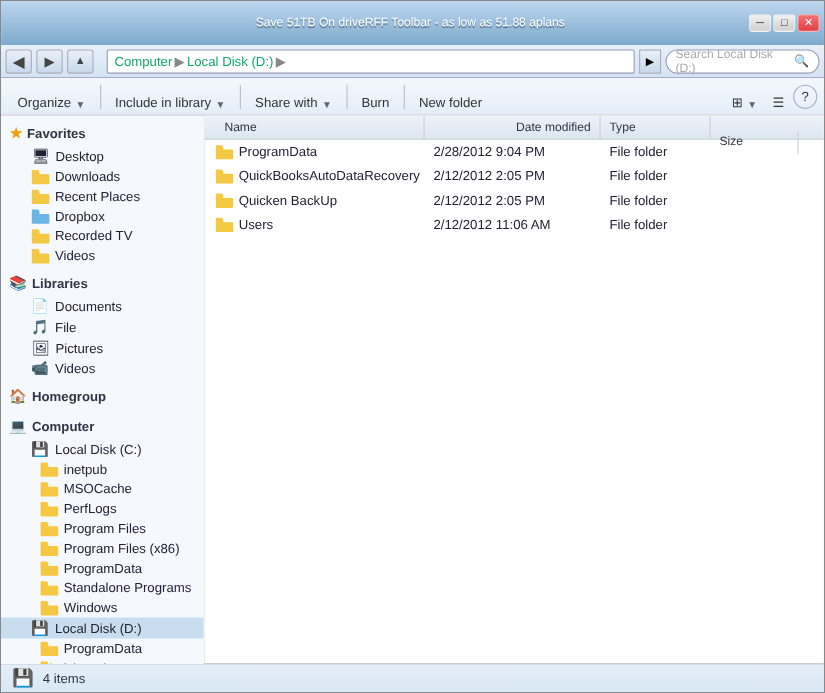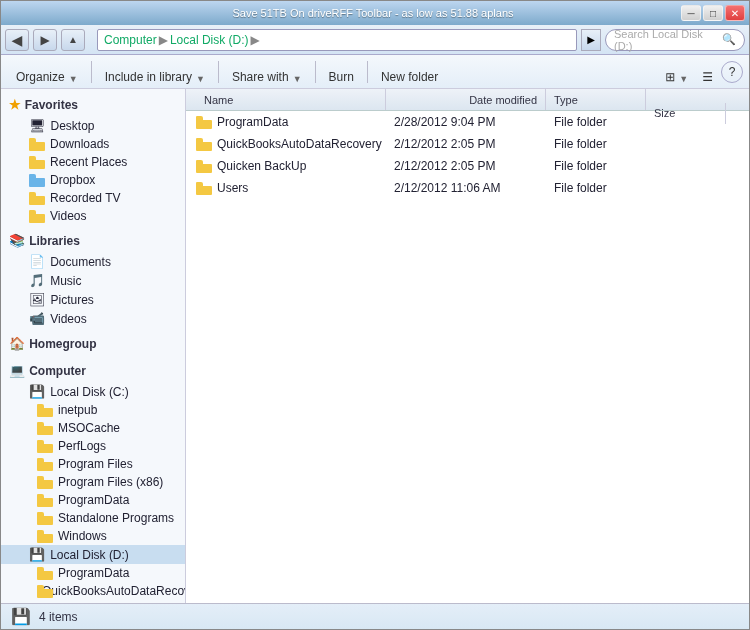--- a/index.html
+++ b/index.html
@@ -1,20 +1,20 @@
 <!DOCTYPE html>
 <html><head>
   <meta charset="utf-8">
   <style>
     * { margin: 0; padding: 0; box-sizing: border-box; }
     body { font-family: 'Segoe UI', Tahoma, sans-serif; font-size: 12px; background: #fff; width: 750px; height: 630px; overflow: hidden; }
 
     
     .window { width: 750px; height: 630px; border: 1px solid #888; display: flex; flex-direction: column; background: #f0f0f0; }
-    .title-bar { height: 24px; background: linear-gradient(to bottom, #bdd6f0, #7daacc); display: flex; align-items: center; justify-content: flex-start; padding: 0 4px; }
+    .title-bar { height: 40px; background: linear-gradient(to bottom, #bdd6f0, #7daacc); display: flex; align-items: center; justify-content: flex-start; padding: 0 4px; }
     .title-text { font-size: 11px; color: #fff; text-shadow: 0 1px 1px rgba(0,0,0,0.4); flex: 1; text-align: center; overflow: hidden; white-space: nowrap; text-overflow: ellipsis; }
     .window-controls { display: flex; gap: 2px; }
     .win-btn { width: 20px; height: 16px; border: 1px solid rgba(255,255,255,0.5); border-radius: 3px; display: flex; align-items: center; justify-content: center; font-size: 10px; cursor: pointer; color: #333; }
     .win-btn.minimize { background: linear-gradient(to bottom, #f0f0f0, #d0d0d0); }
     .win-btn.maximize { background: linear-gradient(to bottom, #f0f0f0, #d0d0d0); }
     .win-btn.close { background: linear-gradient(to bottom, #f47070, #e04040); color: #fff; }
 
     
     .address-bar { height: 30px; background: linear-gradient(to bottom, #e8f0f8, #d4e4f4); border-bottom: 1px solid #aac; display: flex; align-items: center; padding: 0 4px; gap: 4px; }
     .nav-btn { width: 24px; height: 22px; border: 1px solid #aab; border-radius: 3px; background: linear-gradient(to bottom, #e8f0f8, #c8d8ec); display: flex; align-items: center; justify-content: center; cursor: pointer; font-size: 12px; color: #444; }
@@ -193,21 +193,21 @@
         <div class="sidebar-header">
           <span style="font-size:13px; color:#446;">📚</span>
           <span>Libraries</span>
         </div>
         <div class="sidebar-item indent1">
           <span style="font-size:13px;">📄</span>
           <span>Documents</span>
         </div>
         <div class="sidebar-item indent1">
           <span style="font-size:13px;">🎵</span>
-          <span>Music</span>
+          <span>File</span>
         </div>
         <div class="sidebar-item indent1">
           <span style="font-size:13px;">🖼</span>
           <span>Pictures</span>
         </div>
         <div class="sidebar-item indent1">
           <span style="font-size:13px;">📹</span>
           <span>Videos</span>
         </div>
       </div>

